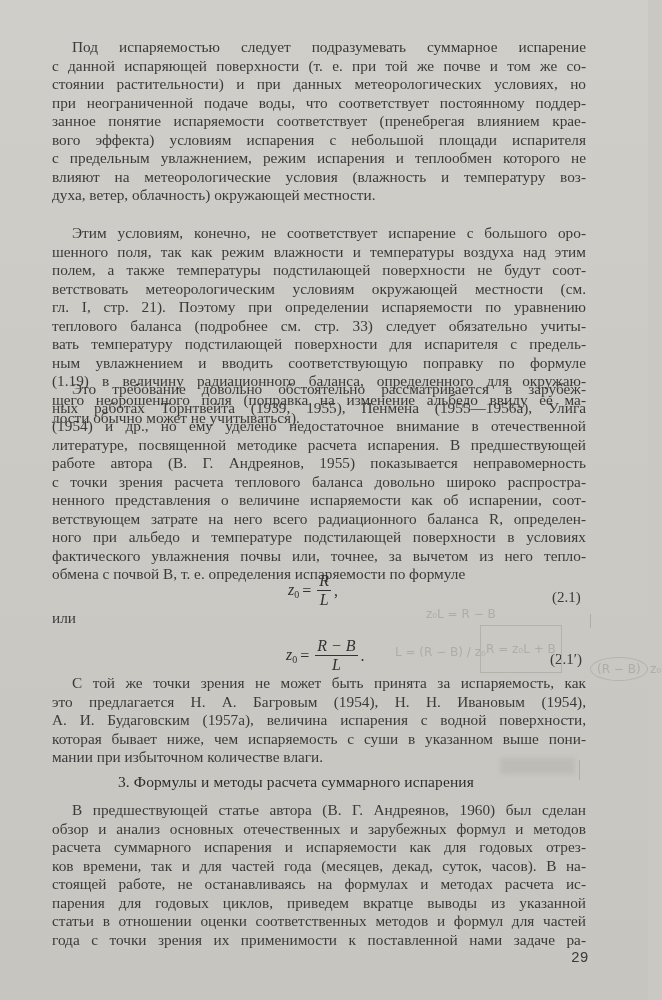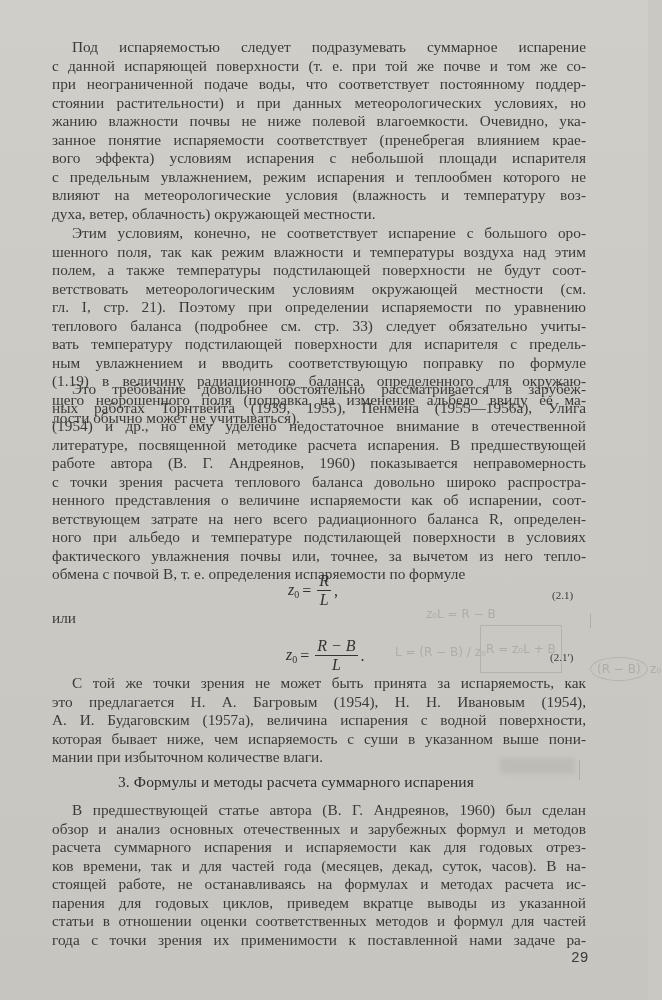--- a/index.html
+++ b/index.html
@@ -75,21 +75,21 @@
       background: #333;
       align-self: stretch;
     }
     .frac .den {
       font-style: italic;
       line-height: 18px;
     }
     .eq-num {
       position: absolute;
       font-family: "Liberation Serif", "DejaVu Serif", serif;
-      font-size: 11px;
+      font-size: 15px;
       color: #3a3a3a;
     }
     .ili {
       position: absolute;
       left: 52px;
       top: 609px;
       font-family: "Liberation Serif", "DejaVu Serif", serif;
       font-size: 15.3px;
       color: #3a3a3a;
     }
@@ -139,23 +139,22 @@
     }
   </style>
 </head>
 <body>
 
 <div class="page">
 
   <div class="text-block" style="top:38px;">
     <span class="line indent">Под испаряемостью следует подразумевать суммарное испарение</span>
     <span class="line">с данной испаряющей поверхности (т. е. при той же почве и том же со-</span>
+    <span class="line">стоянии растительности) и при данных метеорологических условиях, но</span>
     <span class="line">при неограниченной подаче воды, что соответствует постоянному поддер-</span>
-    <span class="line">стоянии растительности) и при данных метеорологических условиях, но</span>
-    <span class="line">жанию влажности почвы не ниже полевой влагоемкости. Очевидно, ука-</span>
     <span class="line">занное понятие испаряемости соответствует (пренебрегая влиянием крае-</span>
     <span class="line">вого эффекта) условиям испарения с небольшой площади испарителя</span>
     <span class="line">с предельным увлажнением, режим испарения и теплообмен которого не</span>
     <span class="line">влияют на метеорологические условия (влажность и температуру воз-</span>
     <span class="line last">духа, ветер, облачность) окружающей местности.</span>
   </div>
 
   <div class="text-block" style="top:224px;">
     <span class="line indent">Этим условиям, конечно, не соответствует испарение с большого оро-</span>
     <span class="line">шенного поля, так как режим влажности и температуры воздуха над этим</span>
@@ -168,21 +167,21 @@
     <span class="line">(1.19) в величину радиационного баланса, определенного для окружаю-</span>
     <span class="line">щего неорошенного поля (поправка на изменение альбедо ввиду ее ма-</span>
     <span class="line last">лости обычно может не учитываться).</span>
   </div>
 
   <div class="text-block" style="top:380px;">
     <span class="line indent">Это требование довольно обстоятельно рассматривается в зарубеж-</span>
     <span class="line">ных работах Торнтвейта (1939, 1955), Пенмена (1955—1956а), Улига</span>
     <span class="line">(1954) и др., но ему уделено недостаточное внимание в отечественной</span>
     <span class="line">литературе, посвященной методике расчета испарения. В предшествующей</span>
-    <span class="line">работе автора (В. Г. Андреянов, 1960) показывается неправомерность</span>
+    <span class="line">работе автора (В. Г. Андреянов, 1955) показывается неправомерность</span>
     <span class="line">с точки зрения расчета теплового баланса довольно широко распростра-</span>
     <span class="line">ненного представления о величине испаряемости как об испарении, соот-</span>
     <span class="line">ветствующем затрате на него всего радиационного баланса R, определен-</span>
     <span class="line">ного при альбедо и температуре подстилающей поверхности в условиях</span>
     <span class="line">фактического увлажнения почвы или, точнее, за вычетом из него тепло-</span>
     <span class="line last">обмена с почвой B, т. е. определения испаряемости по формуле</span>
   </div>
 
   <div class="formula" style="left:288px; top:572px;">
     <span class="var"><span>z</span><span class="sub">0</span></span>

